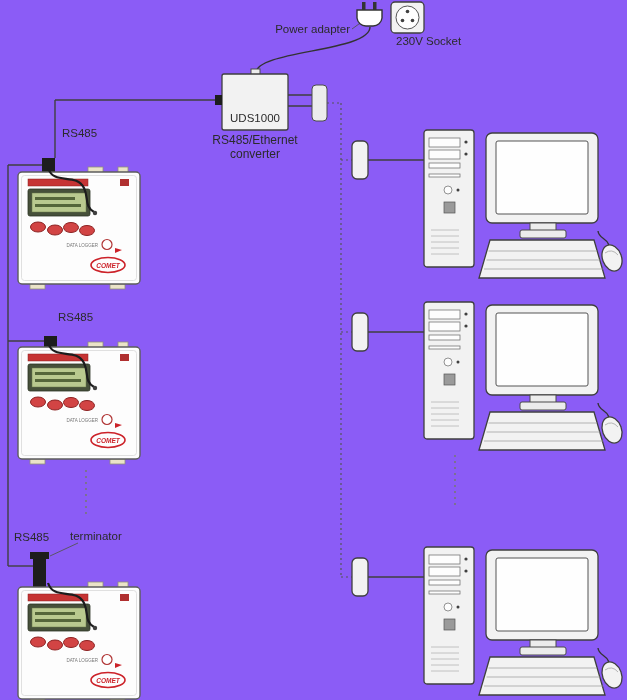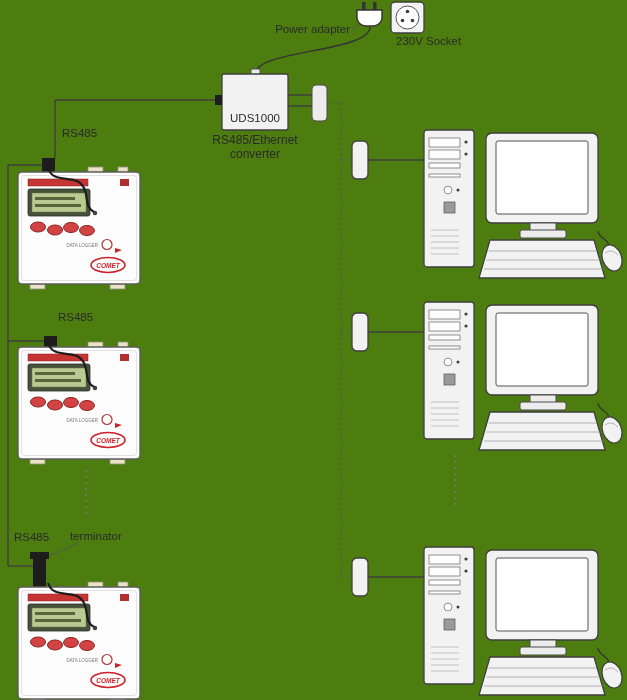--- a/index.html
+++ b/index.html
@@ -1,16 +1,16 @@
 <!DOCTYPE html>
 <html><head>
 <meta charset="utf-8">
 <style>
   html,body{margin:0;padding:0;background:#ffffff;}
-  .canvas{position:relative;width:627px;height:700px;background:#4d7c0f;overflow:hidden;}
+  .canvas{position:relative;width:627px;height:700px;background:#8b5cf6;overflow:hidden;}
   svg{display:block;}
   text{font-family:"Liberation Sans",sans-serif;fill:#2b2b2b;}
   .t-label{font-size:11.5px;}
   .t-caption{font-size:12px;}
   .t-micro{font-size:4.5px;fill:#777;}
   .t-logo{font-size:6.5px;font-weight:bold;font-style:italic;fill:#cc2229;}
   .wire{stroke:#3f3f3f;stroke-width:1.4;fill:none;}
   .thin{stroke:#555;stroke-width:.9;fill:none;}
   .dotted{stroke:#555;stroke-width:1.2;fill:none;stroke-dasharray:2 3;}
   .ellipsis{stroke:#777;stroke-width:1.6;fill:none;stroke-dasharray:2 4;}

